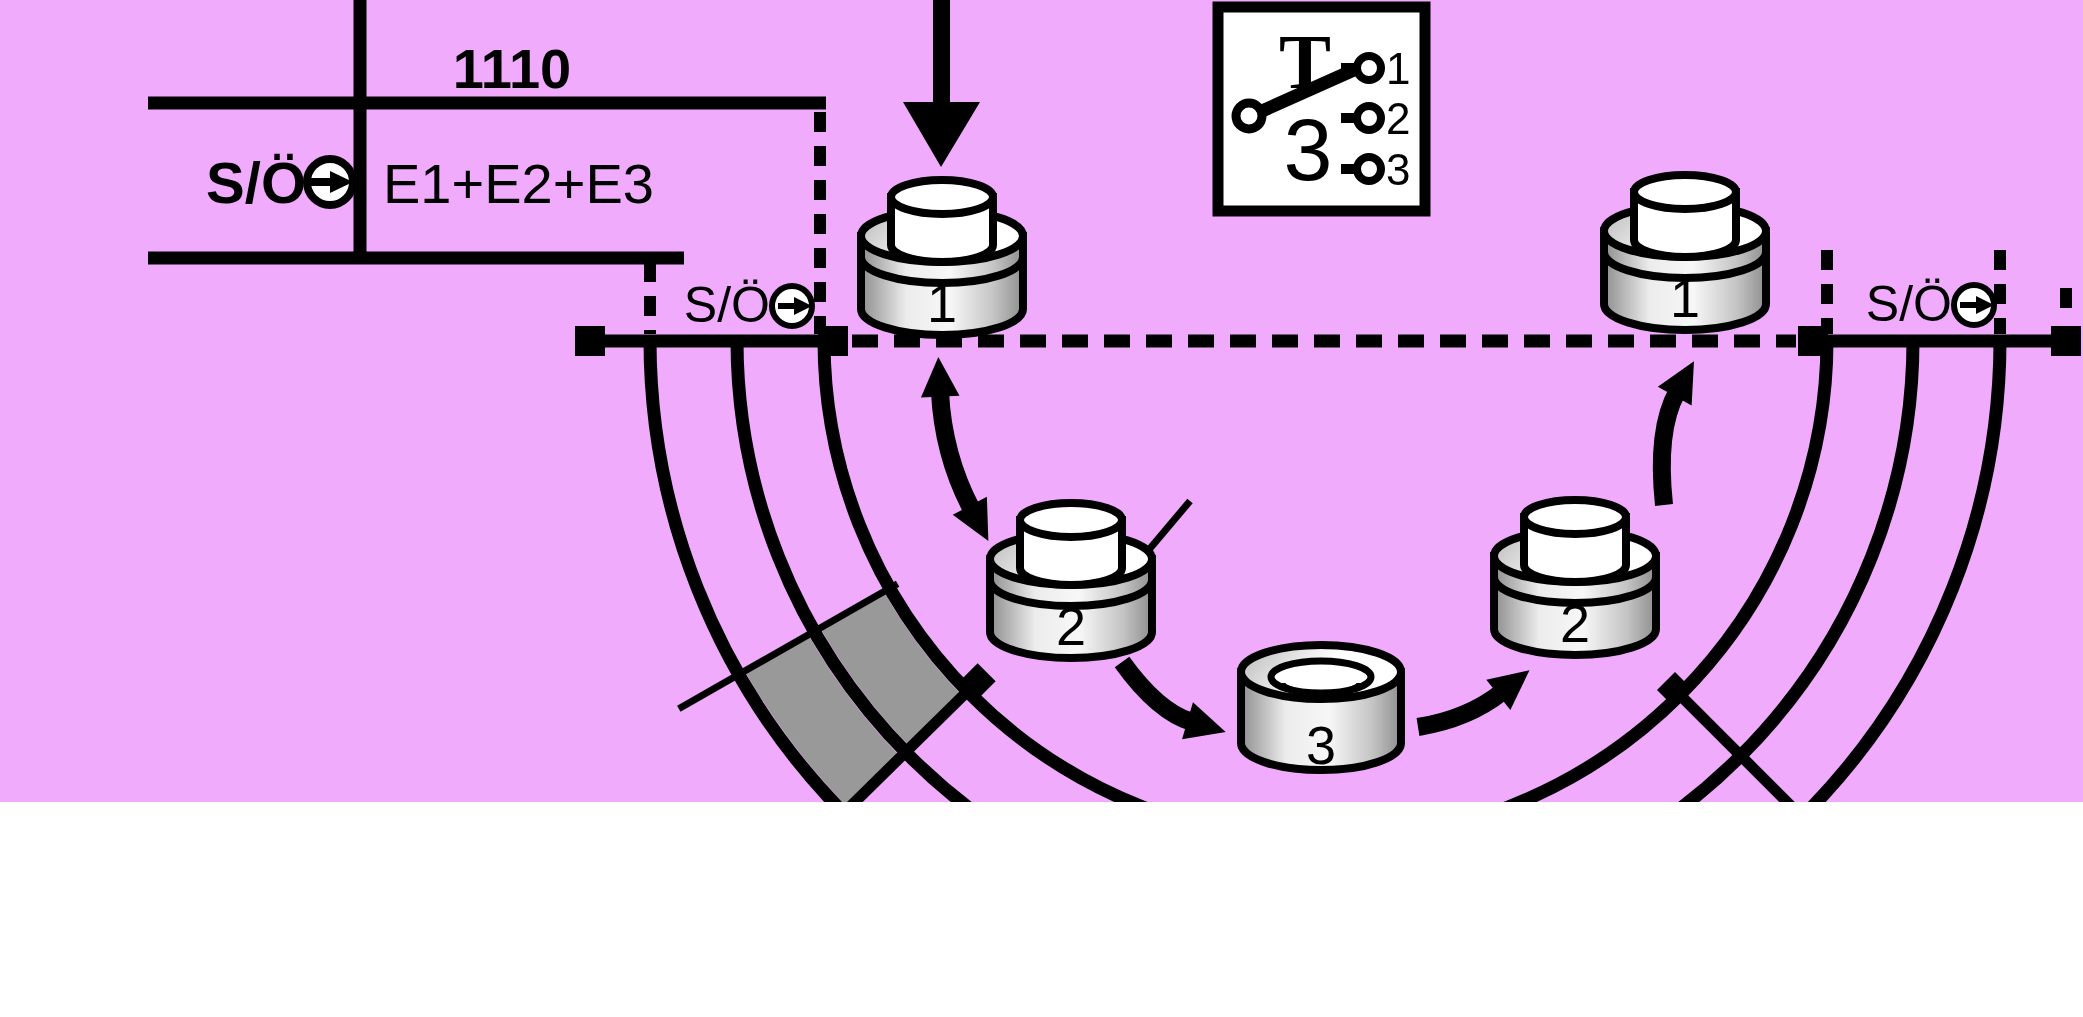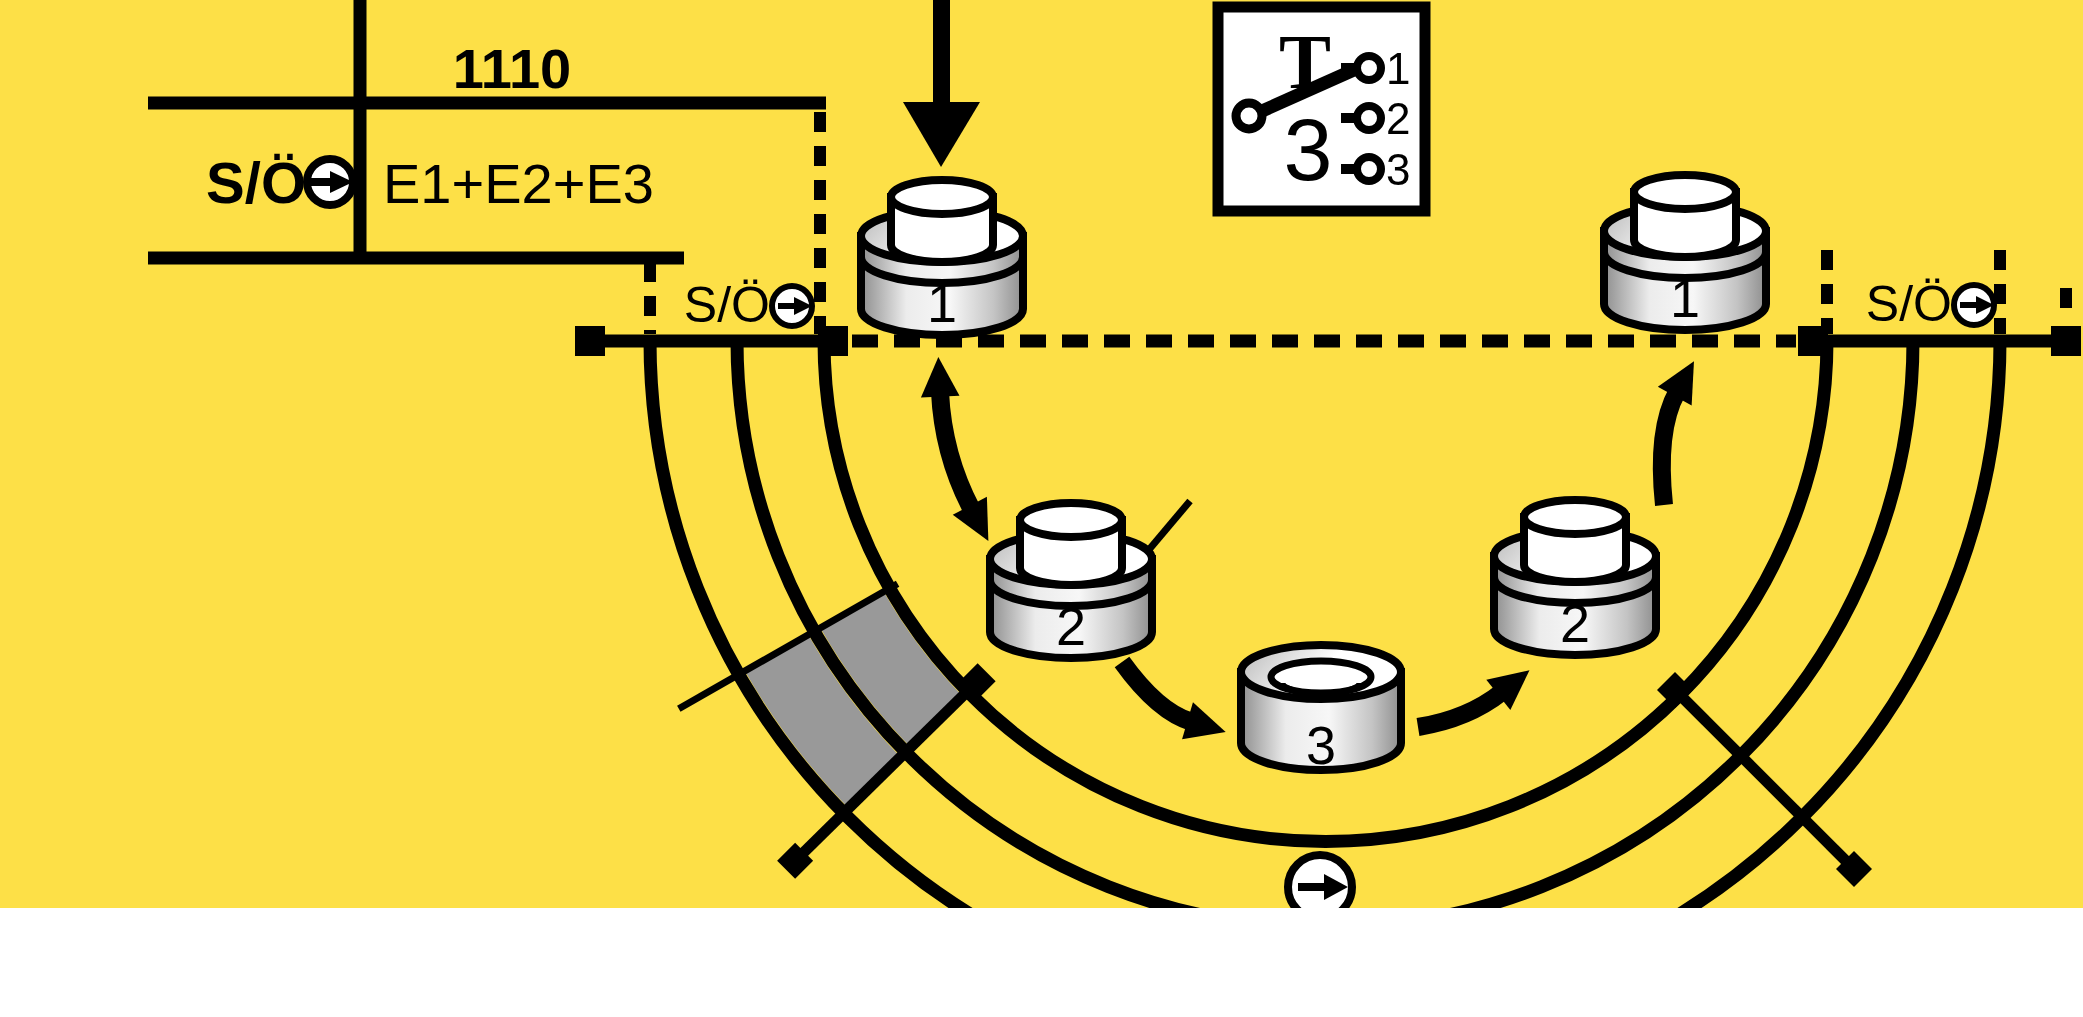--- a/index.html
+++ b/index.html
@@ -1,16 +1,16 @@
 <!DOCTYPE html>
 <html><head>
 <meta charset="utf-8">
 <style>
   html,body{margin:0;padding:0;background:#ffffff;}
-  .stage{position:relative;width:2083px;height:908px;background:#fde047;overflow:hidden;}
+  .stage{position:relative;width:2083px;height:802px;background:#f0abfc;overflow:hidden;}
   svg{display:block;}
   .ink{stroke:#000000;fill:none;}
   .fill-ink{fill:#000000;stroke:none;}
   .wfill{fill:#ffffff;}
   .t-sans{font-family:"Liberation Sans",sans-serif;fill:#000000;}
   .t-sans-bold{font-family:"Liberation Sans",sans-serif;font-weight:bold;fill:#000000;}
   .t-serif-bold{font-family:"Liberation Serif",serif;font-weight:bold;fill:#000000;}
 </style>
 </head>
 <body>

